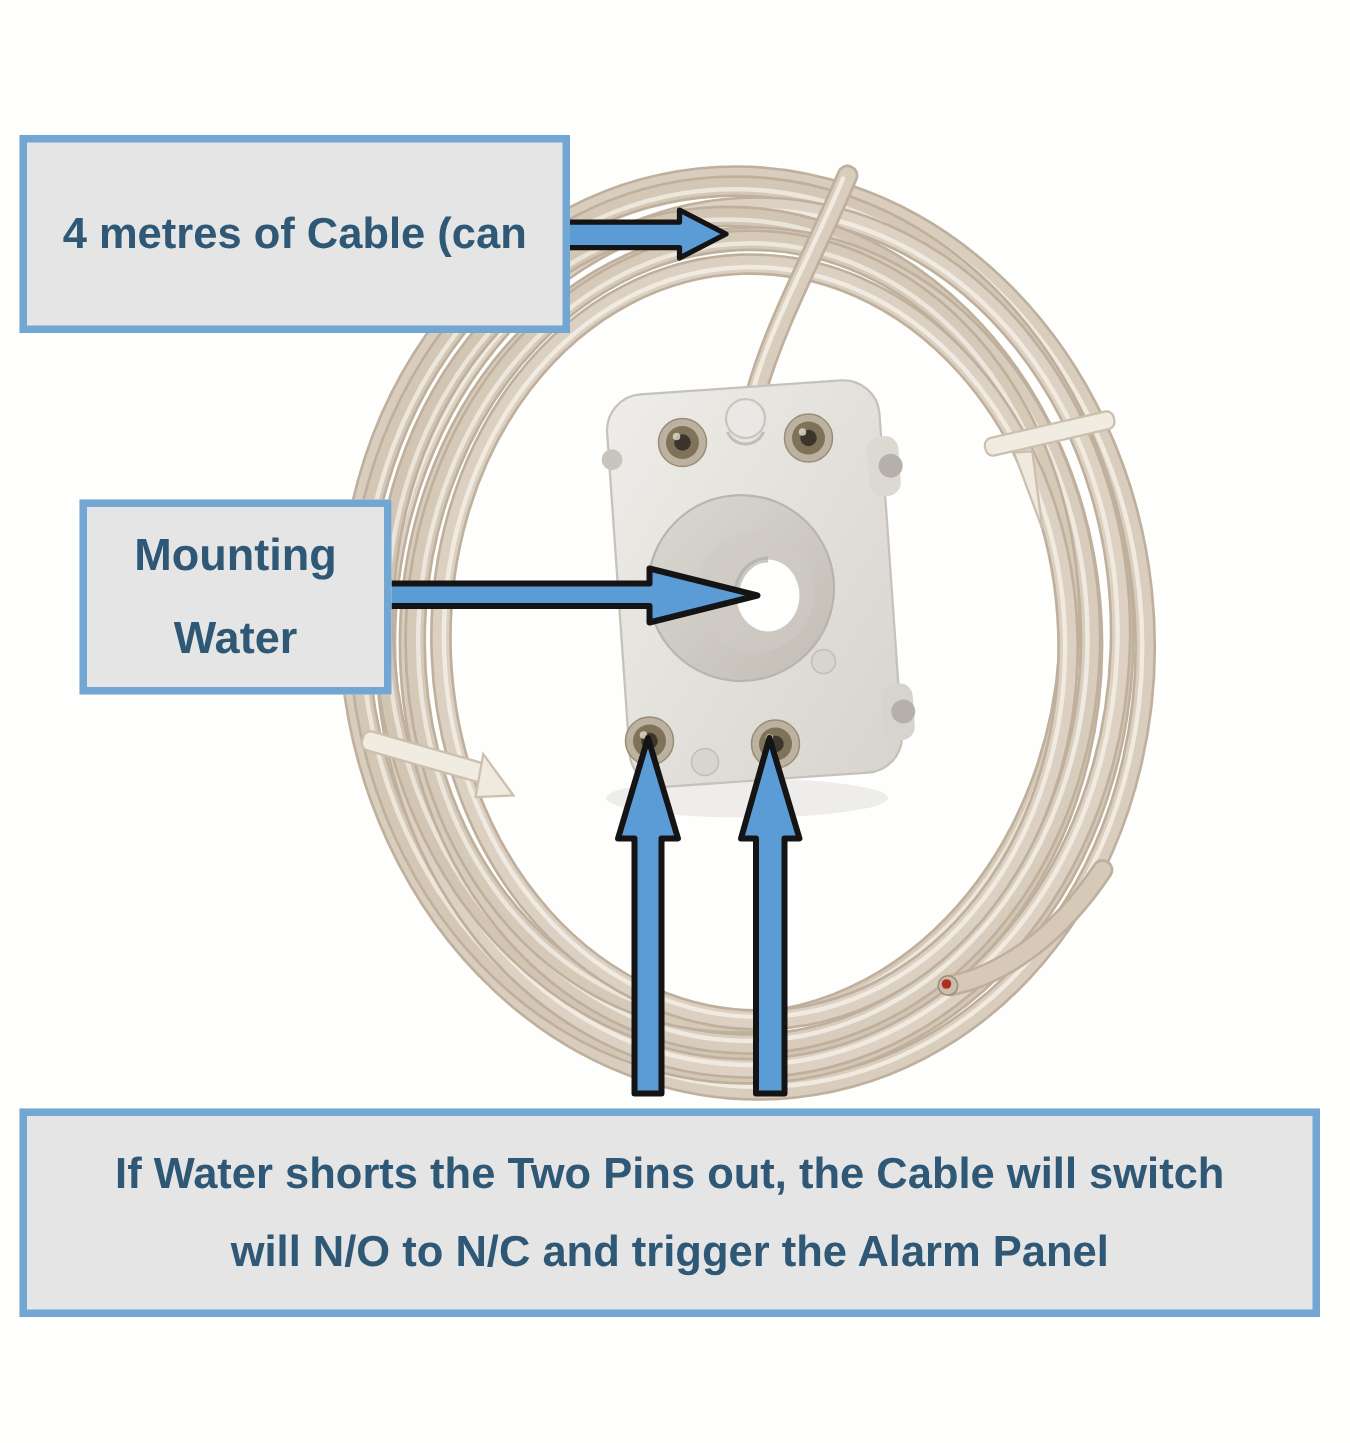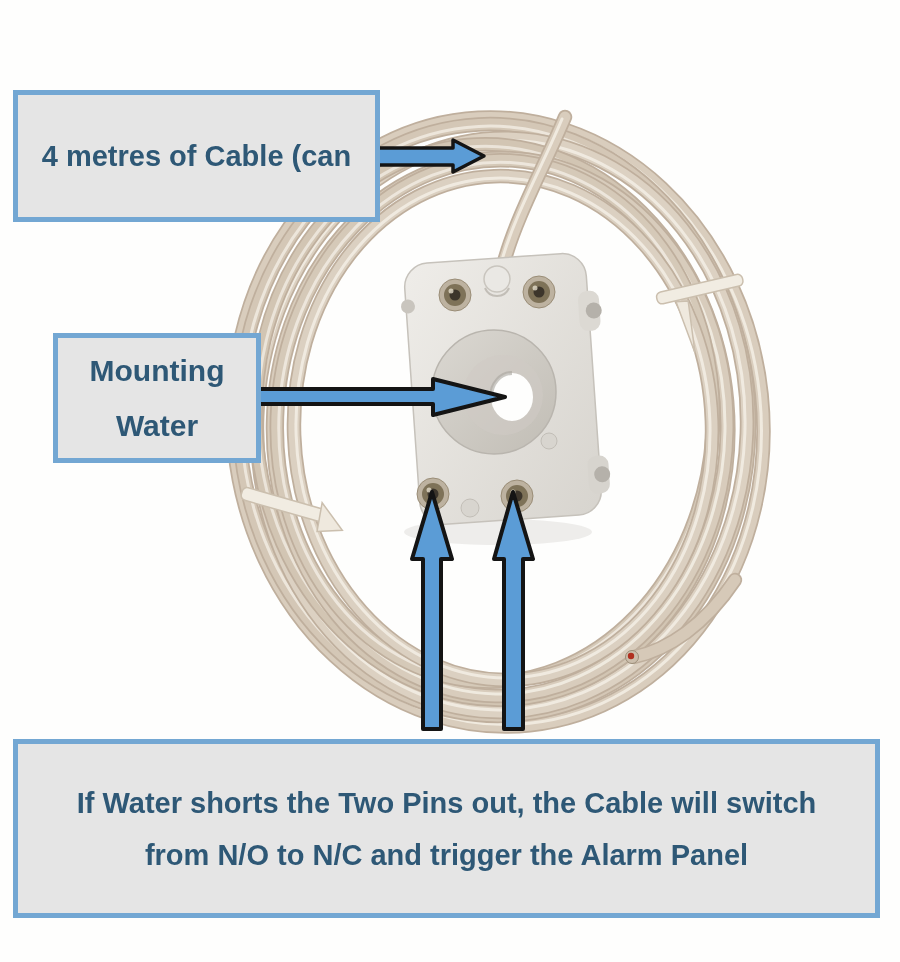--- a/index.html
+++ b/index.html
@@ -15,21 +15,21 @@
     position:absolute; box-sizing:border-box;
     border:5px solid var(--c-box_border, #73A7D3);
     background:#e5e5e5;
     display:flex; flex-direction:column; justify-content:center; align-items:center;
     color:var(--c-label_text, #2E5876);
     font-weight:bold; text-align:center;
   }
   .note-line { display:block; white-space:nowrap; }
   #cable-note  { left:13px;  top:90px;  width:367px; height:132px; font-size:29px; line-height:56px; }
   #mount-note  { left:17px;  top:333px; width:208px; height:130px; font-size:30px; line-height:55px;margin-left:36px; }
-  #pins-note   { left:13px;  top:739px; width:867px; height:179px; font-size:29px; line-height:52px; }
+  #pins-note   { left:13px;  top:739px; width:867px; height:139px; font-size:29px; line-height:52px; }
   .ann-arrow {
     fill:var(--c-arrow_fill, #5B9CD6);
     stroke:var(--c-arrow_outline, #141414);
     stroke-width:4; stroke-linejoin:round;
   }
 </style>
 </head>
 <body>
 
 <div id="stage">
@@ -168,16 +168,16 @@
     <span class="note-line">4 metres of Cable (can</span>
   </div>
 
   <div id="mount-note" class="note-box">
     <span class="note-line">Mounting</span>
     <span class="note-line">Water</span>
   </div>
 
   <div id="pins-note" class="note-box">
     <span class="note-line">If Water shorts the Two Pins out, the Cable will switch</span>
-    <span class="note-line">from N/O to N/C and trigger the Alarm Panel</span>
+    <span class="note-line">will N/O to N/C and trigger the Alarm Panel</span>
   </div>
 
 </div>
 
 </body></html>

